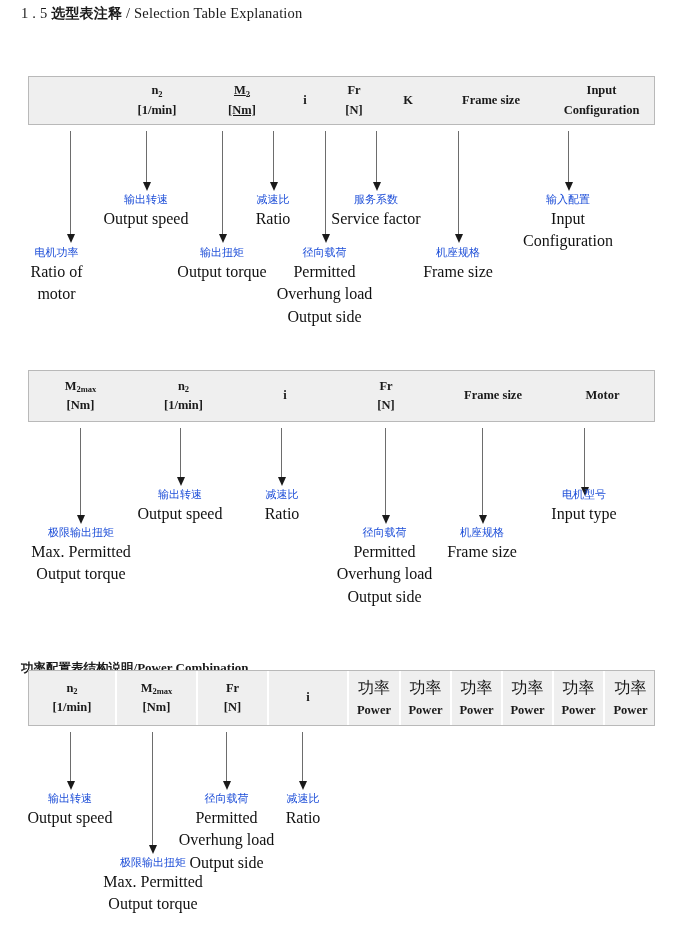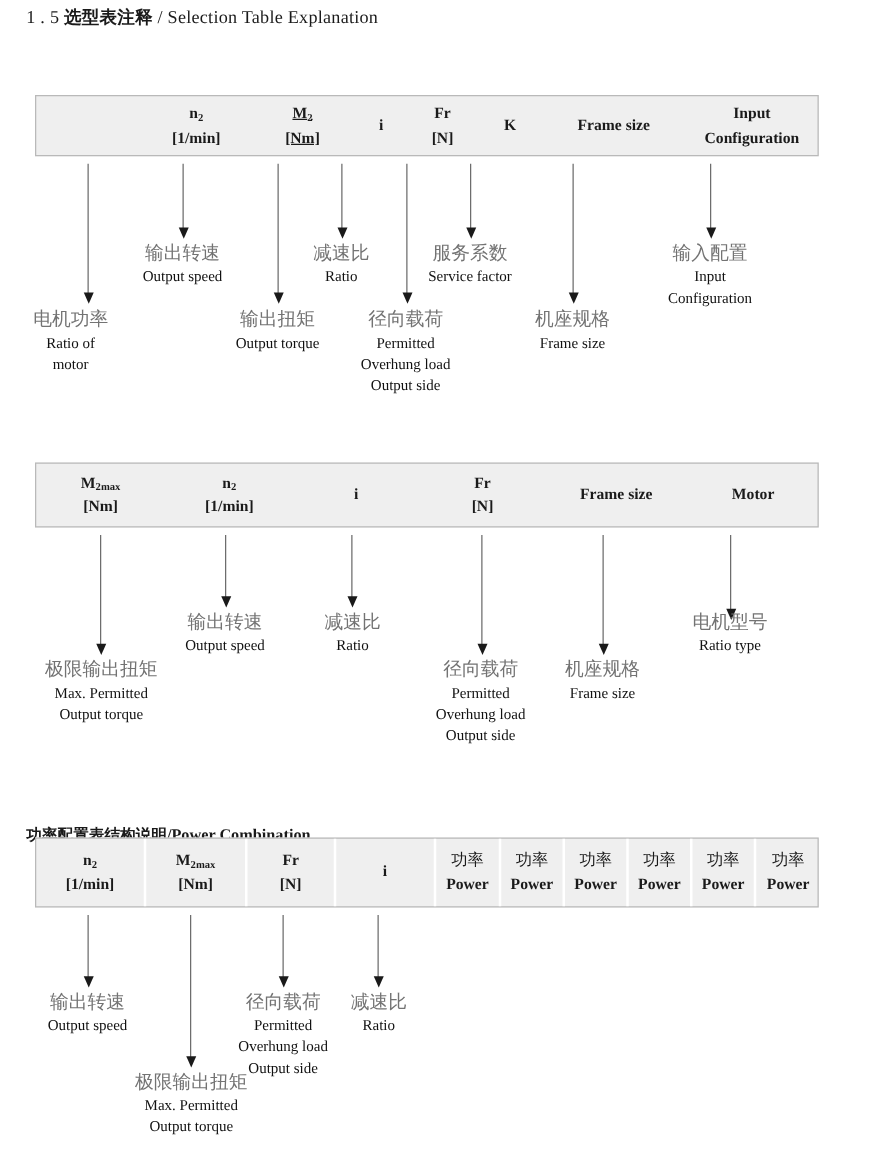--- a/index.html
+++ b/index.html
@@ -74,21 +74,21 @@
 
   .cell .l1, .cell .l2 {
     font-family: "Liberation Serif", serif;
     font-weight: bold;
     font-size: 12.5px;
     white-space: nowrap;
   }
   .cell .l1.cnhead, .cell .l2.cnhead {
     font-family: Liberation Sans, sans-serif;
     font-weight: normal;
-    font-size: 13px;
+    font-size: 16px;
   }
   .cell .l1 sub, .cell .l2 sub {
     font-size: 8.5px;
     vertical-align: baseline;
     position: relative;
     top: 2.5px;
   }
   .cell.single { justify-content: center; }
 
   
@@ -112,27 +112,27 @@
   
   .anno {
     position: absolute;
     text-align: center;
     line-height: 1.42;
     white-space: nowrap;
   }
   .anno .cn {
     display: block;
     font-family: "DejaVu Sans", sans-serif;
-    font-size: 15px;
-    color: #737373;
+    font-size: 11px;
+    color: #1d4ed8;
   }
   .anno .en {
     display: block;
     font-family: "Liberation Serif", serif;
-    font-size: 12px;
+    font-size: 16px;
     color: #111;
   }
 </style>
 </head>
 <body>
 
 <div class="page">
 
   <div class="doc-title">
     <span class="num">1 . 5</span>
@@ -253,21 +253,21 @@
   <div class="anno" style="left:130px; top:487px; width:100px;">
     <span class="cn">输出转速</span>
     <span class="en">Output speed</span>
   </div>
   <div class="anno" style="left:243px; top:487px; width:78px;">
     <span class="cn">减速比</span>
     <span class="en">Ratio</span>
   </div>
   <div class="anno" style="left:534px; top:487px; width:100px;">
     <span class="cn">电机型号</span>
-    <span class="en">Ratio type</span>
+    <span class="en">Input type</span>
   </div>
 
   <div class="anno" style="left:22px; top:525px; width:118px;">
     <span class="cn">极限输出扭矩</span>
     <span class="en">Max. Permitted</span>
     <span class="en">Output  torque</span>
   </div>
   <div class="anno" style="left:328px; top:525px; width:113px;">
     <span class="cn">径向载荷</span>
     <span class="en">Permitted</span>

